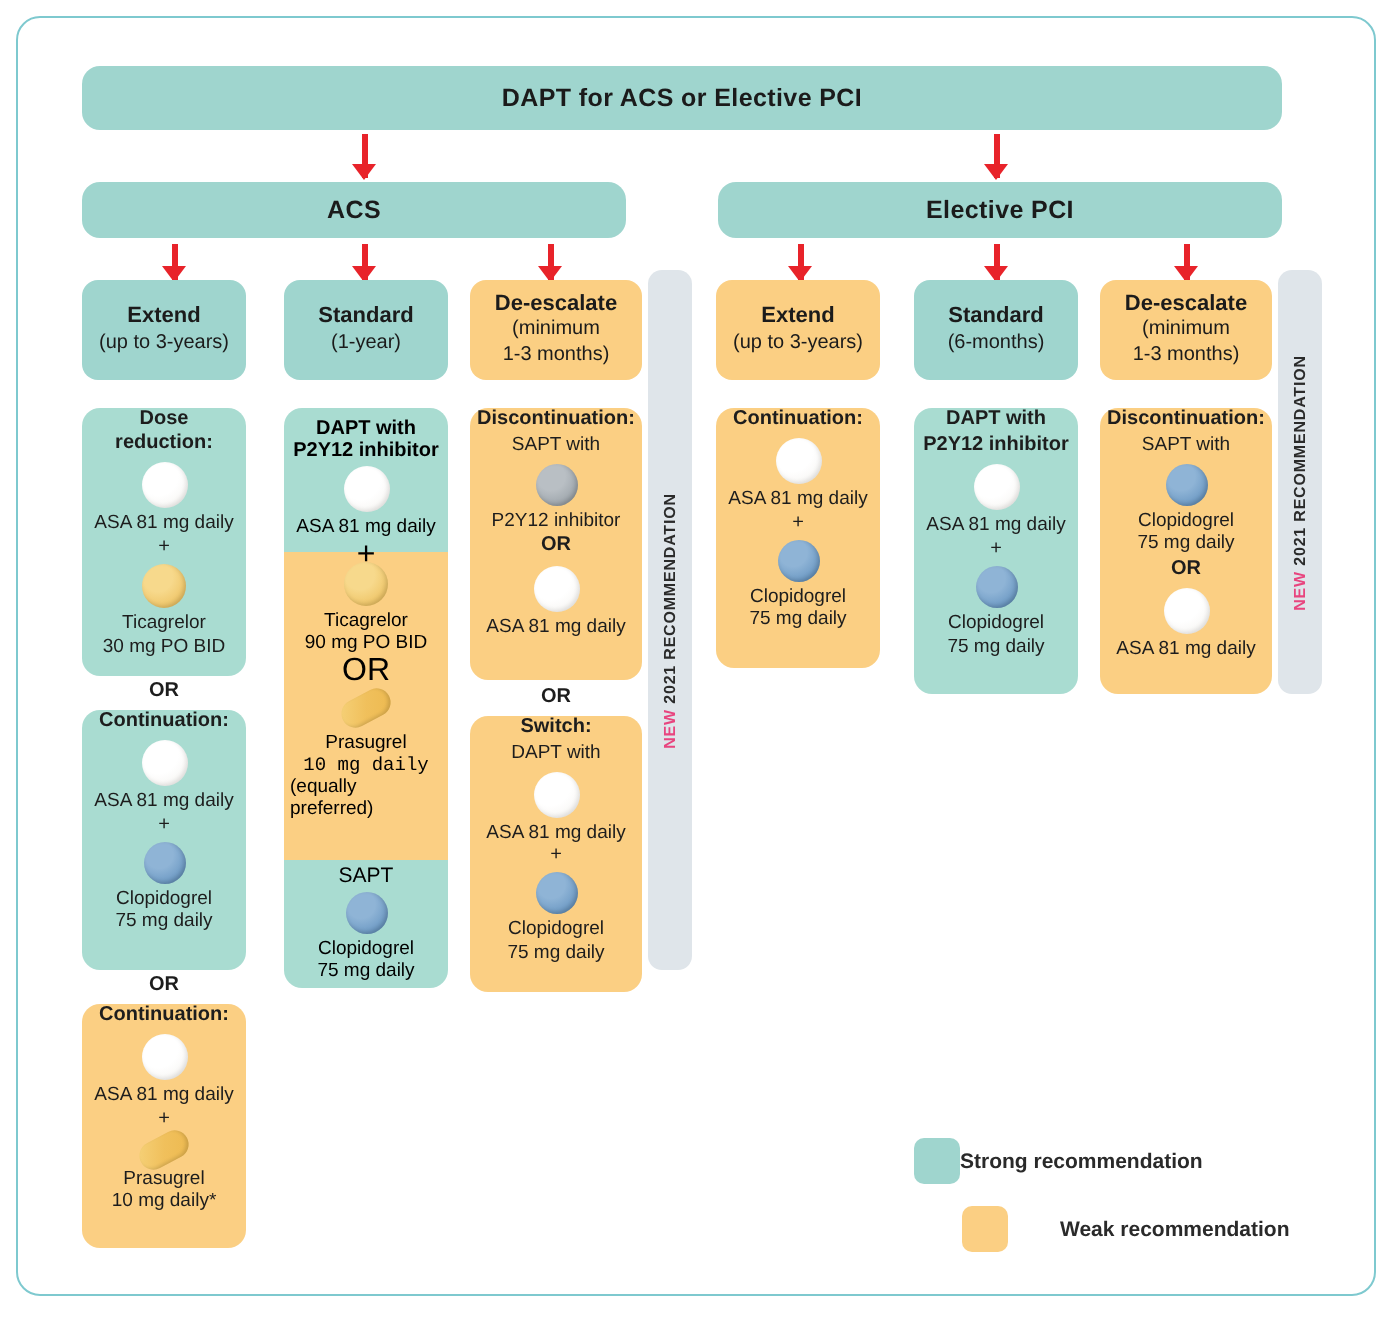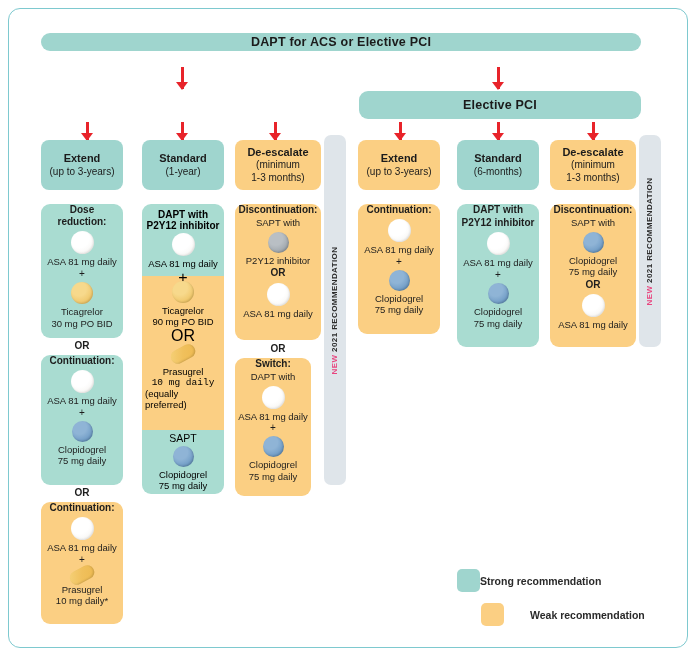--- a/index.html
+++ b/index.html
@@ -122,33 +122,36 @@
 
   
   .lgswatch{width:23px;height:23px;border-radius:5px;}
   .lglabel{font-size:10.5px;color:#2a2a2a;font-weight:600;}
 </style>
 </head>
 <body>
 
 <div id="frame">
 
-  <div class="abs banner" style="left:32px;top:24px;width:600px;height:18px;">
+  <div class="abs banner" style="left:32px;top:24px;width:600px;height:32px;">
     <span>DAPT for ACS or Elective PCI</span>
   </div>
 
   <div class="abs arrow" style="left:167px;top:58px;height:22px;">
     <div class="shaft"></div>
       <div class="head"></div>
   </div>
   <div class="abs arrow" style="left:483px;top:58px;height:22px;">
     <div class="shaft"></div>
       <div class="head"></div>
   </div>
 
+  <div class="abs banner" style="left:32px;top:82px;width:272px;height:28px;">
+    <span>ACS</span>
+  </div>
   <div class="abs banner" style="left:350px;top:82px;width:282px;height:28px;">
     <span>Elective PCI</span>
   </div>
 
   <div class="abs arrow" style="left:72px;top:113px;height:18px;">
       <div class="shaft"></div>
       <div class="head"></div>
     </div>
   <div class="abs arrow" style="left:167px;top:113px;height:18px;">
       <div class="shaft"></div>
@@ -278,21 +281,21 @@
     <div class="pill grey"></div>
     <div class="ln">P2Y12 inhibitor</div>
     <div class="orword">OR</div>
     <div class="pill white"></div>
     <div class="ln">ASA 81 mg daily</div>
   </div>
   <div class="abs orgap" style="left:226px;top:334px;width:86px;">
     <span>OR</span>
   </div>
 
-  <div class="abs card orange" style="left:226px;top:349px;width:76px;height:138px;">
+  <div class="abs card orange" style="left:226px;top:349px;width:86px;height:138px;">
     <div class="hd">Switch:</div>
     <div class="sub">DAPT with</div>
     <div class="pill white"></div>
     <div class="ln">ASA 81 mg daily</div>
     <div class="plus">+</div>
     <div class="pill blue"></div>
     <div class="ln">Clopidogrel</div>
     <div class="ln">75 mg daily</div>
   </div>
 

